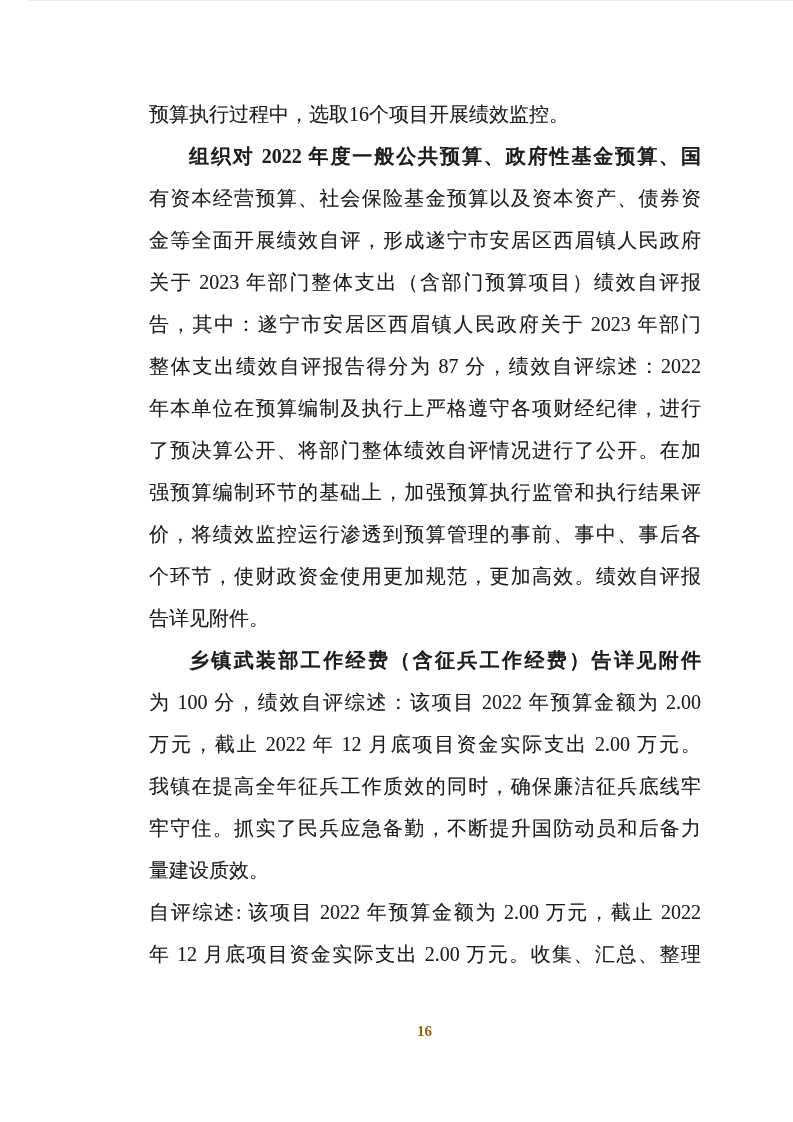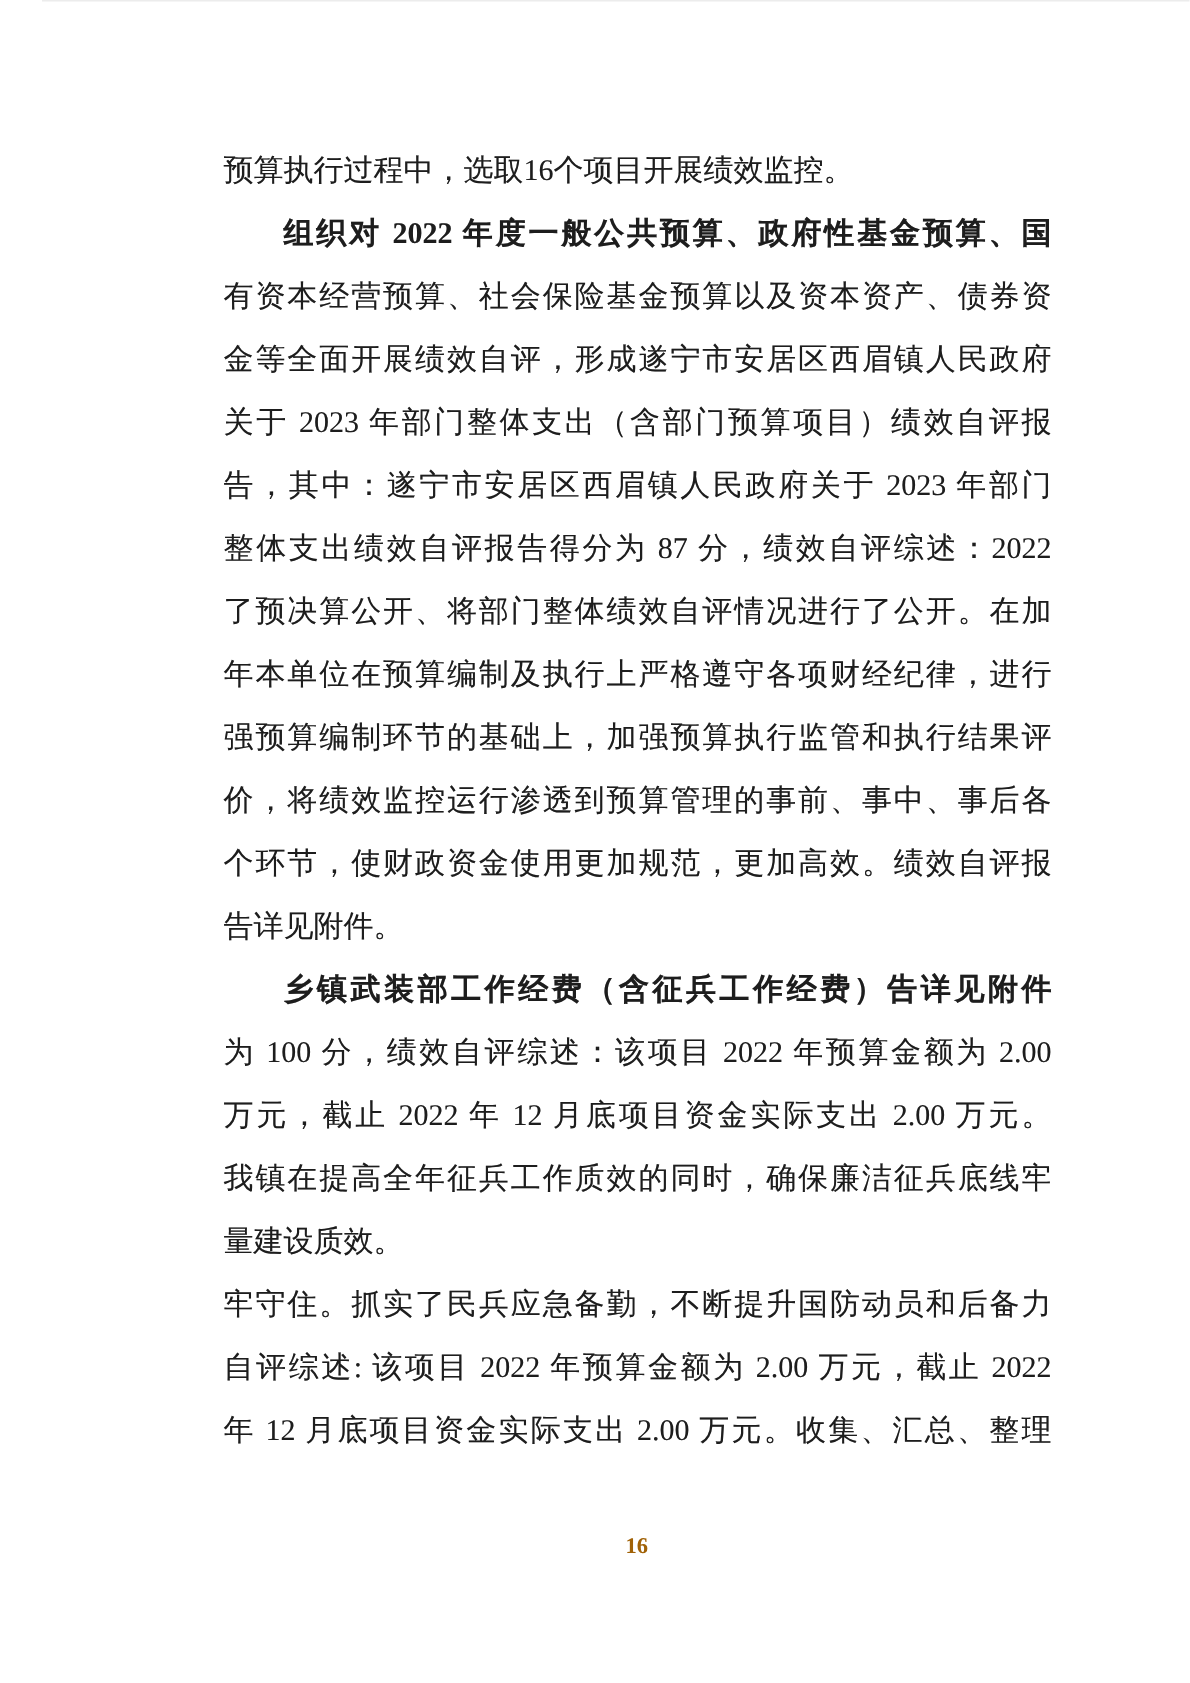--- a/index.html
+++ b/index.html
@@ -63,29 +63,29 @@
 
 <div class="page">
   <div class="text-block">
     <div class="line p-end">预算执行过程中，选取16个项目开展绩效监控。</div>
     <div class="line p-start">组织对 2022 年度一般公共预算、政府性基金预算、国</div>
     <div class="line">有资本经营预算、社会保险基金预算以及资本资产、债券资</div>
     <div class="line">金等全面开展绩效自评，形成遂宁市安居区西眉镇人民政府</div>
     <div class="line">关于 2023 年部门整体支出（含部门预算项目）绩效自评报</div>
     <div class="line">告，其中：遂宁市安居区西眉镇人民政府关于 2023 年部门</div>
     <div class="line">整体支出绩效自评报告得分为 87 分，绩效自评综述：2022</div>
+    <div class="line">年本单位在预算编制及执行上严格遵守各项财经纪律，进行</div>
     <div class="line">了预决算公开、将部门整体绩效自评情况进行了公开。在加</div>
-    <div class="line">年本单位在预算编制及执行上严格遵守各项财经纪律，进行</div>
     <div class="line">强预算编制环节的基础上，加强预算执行监管和执行结果评</div>
     <div class="line">价，将绩效监控运行渗透到预算管理的事前、事中、事后各</div>
     <div class="line">个环节，使财政资金使用更加规范，更加高效。绩效自评报</div>
     <div class="line p-end">告详见附件。</div>
     <div class="line p-start">乡镇武装部工作经费（含征兵工作经费）告详见附件</div>
     <div class="line">为 100 分，绩效自评综述：该项目 2022 年预算金额为 2.00</div>
     <div class="line">万元，截止 2022 年 12 月底项目资金实际支出 2.00 万元。</div>
     <div class="line">我镇在提高全年征兵工作质效的同时，确保廉洁征兵底线牢</div>
+    <div class="line">牢守住。抓实了民兵应急备勤，不断提升国防动员和后备力</div>
     <div class="line p-end">量建设质效。</div>
-    <div class="line">牢守住。抓实了民兵应急备勤，不断提升国防动员和后备力</div>
     <div class="line">自评综述: 该项目 2022 年预算金额为 2.00 万元，截止 2022</div>
     <div class="line">年 12 月底项目资金实际支出 2.00 万元。收集、汇总、整理</div>
   </div>
   <div class="footer">16</div>
 </div>
 
 </body></html>

